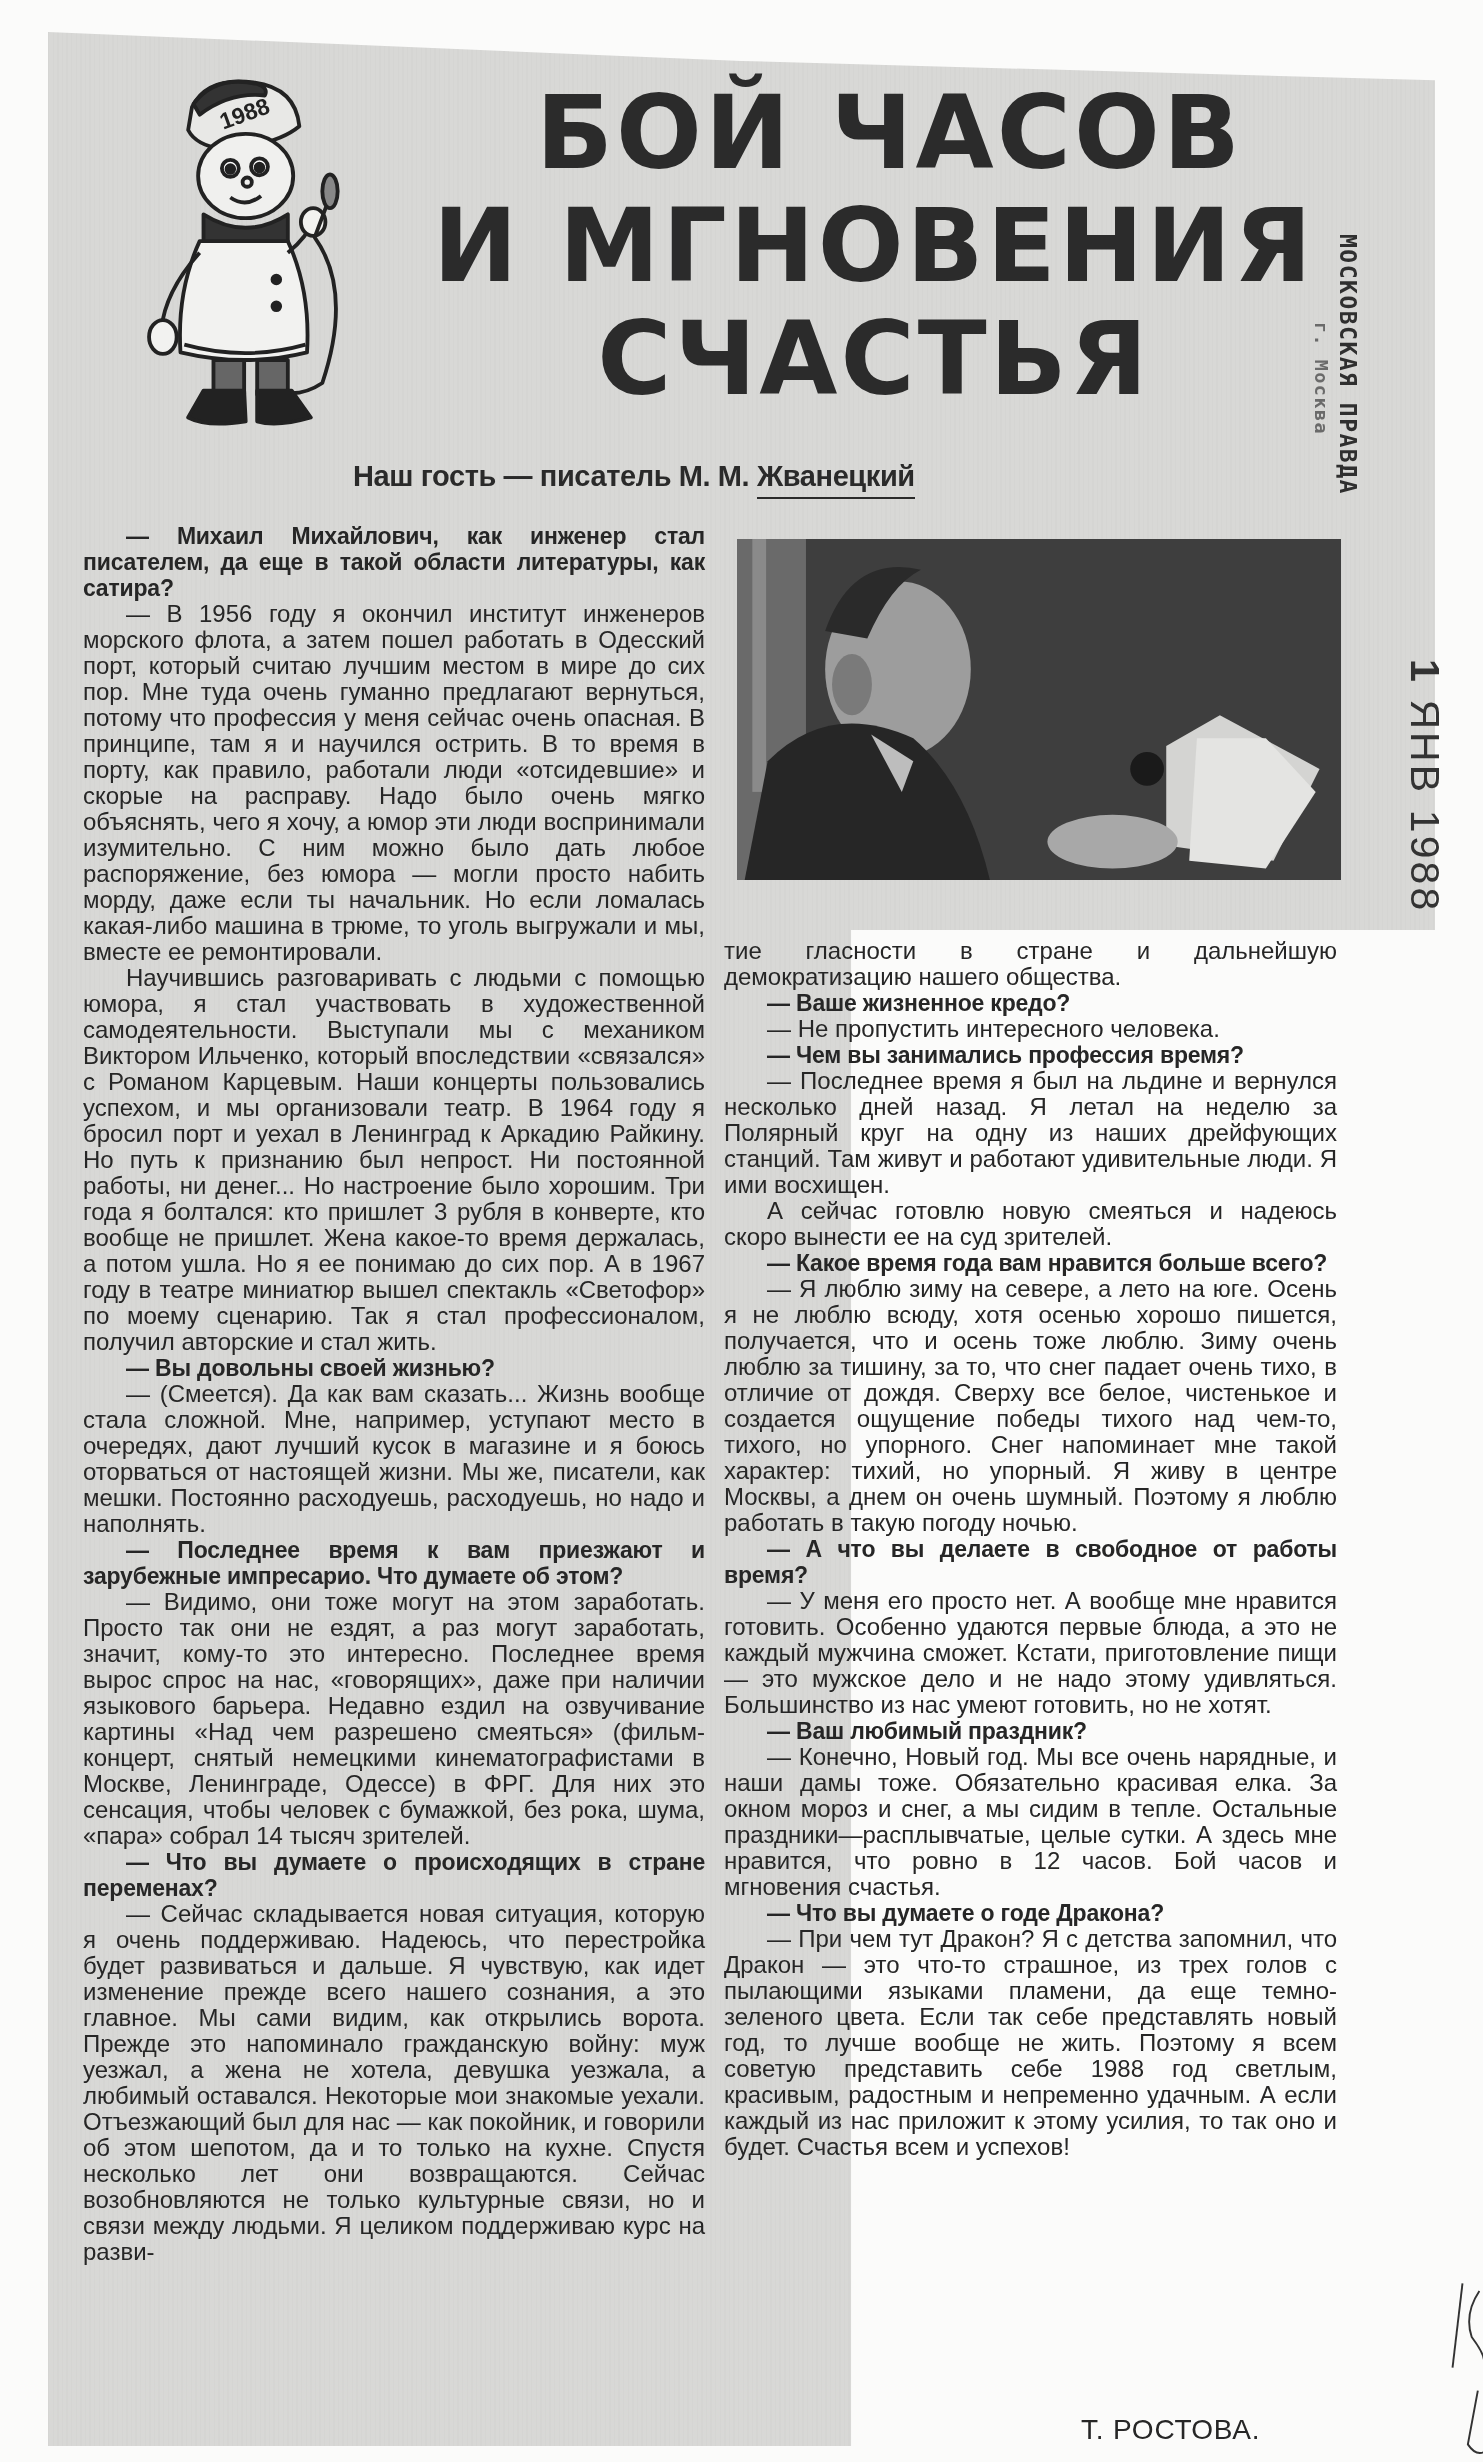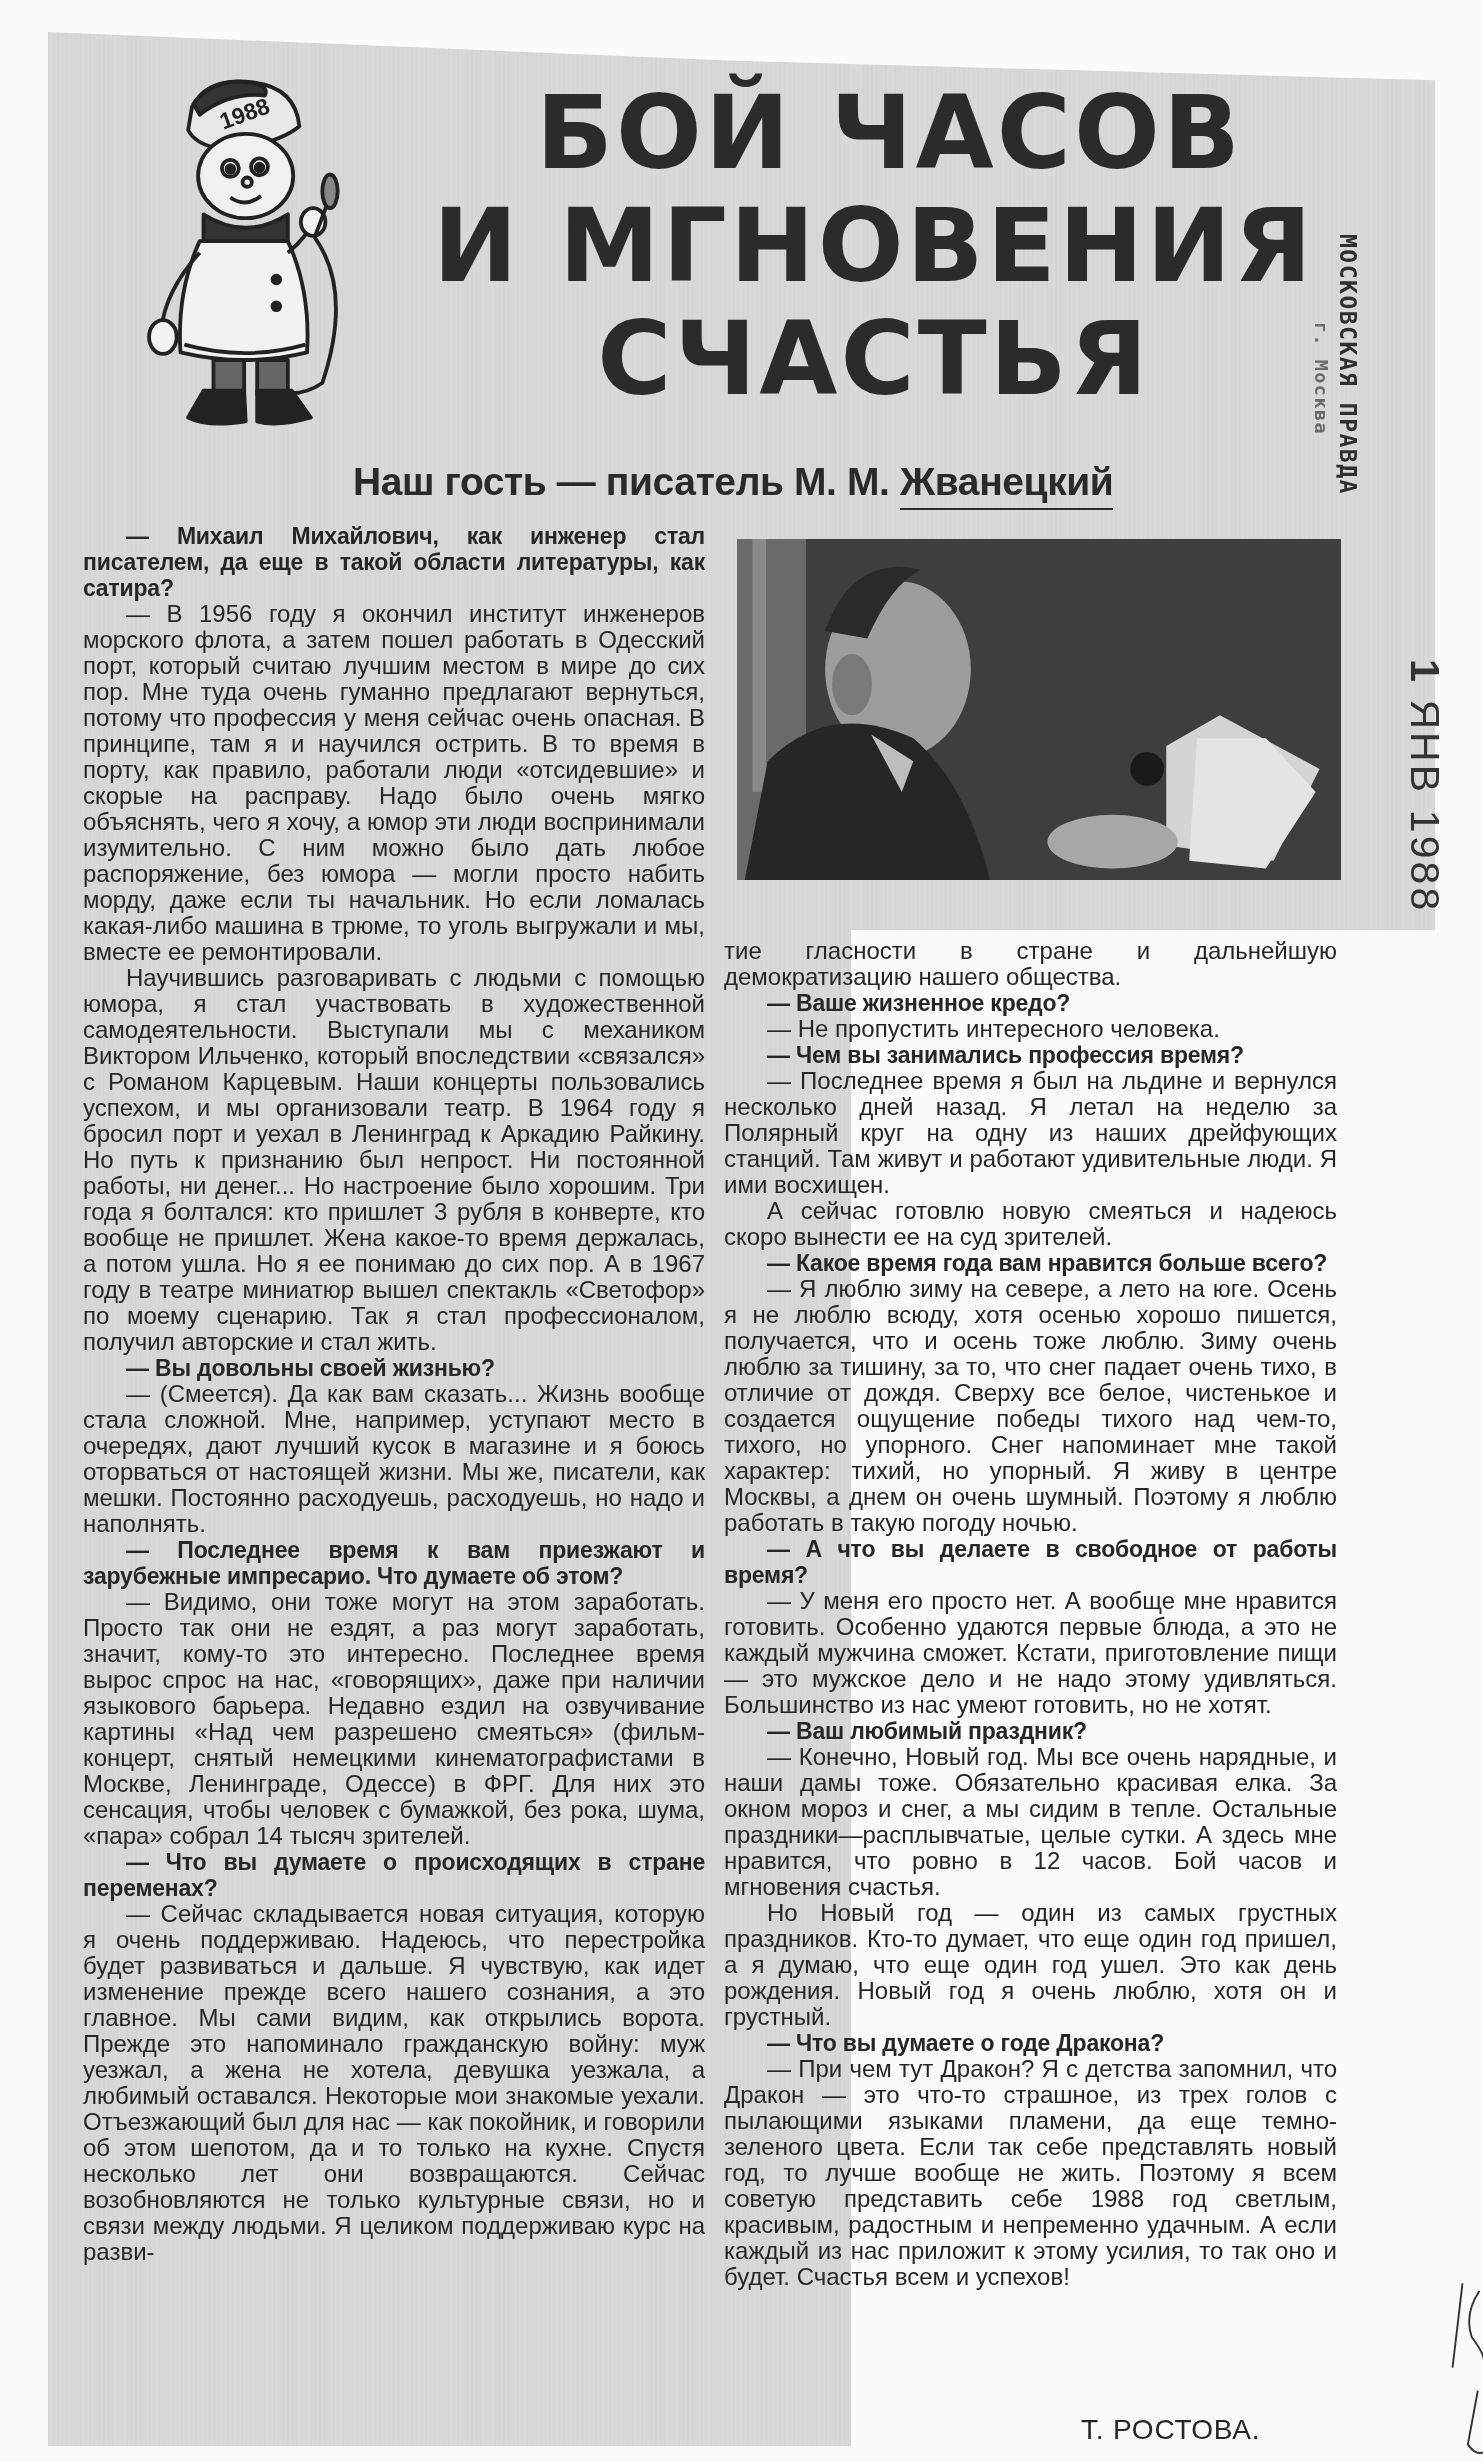--- a/index.html
+++ b/index.html
@@ -19,21 +19,21 @@
     }
     .mascot { position: absolute; left: 123px; top: 61px; width: 253px; height: 368px; }
     .headline {
       position: absolute; left: 414px; top: 77px; width: 920px; text-align: center;
       font-weight: bold; font-size: 101px; line-height: 113px; color: #2b2b2b;
       letter-spacing: 3.1px; font-family: "DejaVu Sans", sans-serif;
     }
     .headline div { white-space: nowrap; }
     .hl1 { padding-left: 31px; }
     .subtitle {
-      position: absolute; left: 353px; top: 460px; font-weight: bold; font-size: 39px;
+      position: absolute; left: 353px; top: 460px; font-weight: bold; font-size: 29px;
       color: #2a2a2a; letter-spacing: -0.4px;
     }
     .subtitle .u { border-bottom: 2.3px solid #2a2a2a; padding-bottom: 4.6px; }
     .stamp {
       position: absolute; writing-mode: vertical-rl; font-weight: bold; color: #2f2f2f;
       font-family: "DejaVu Sans Mono", monospace;
     }
     .stamp-paper { left: 1335px; top: 234px; font-size: 23px; letter-spacing: 1.5px; }
     .stamp-city { left: 1311px; top: 322px; font-size: 18.4px; color: #6a6a6a; letter-spacing: 1.5px; }
     .stamp-date { left: 1401px; top: 659px; font-size: 41px; font-weight: normal; letter-spacing: 3.1px; color: #333; font-family: "Liberation Sans", sans-serif; }
@@ -159,21 +159,20 @@
   <p>— Не пропустить интересного человека.</p>
   <p class="q">— Чем вы занимались профессия время?</p>
   <p>— Последнее время я был на льдине и вернулся несколько дней назад. Я летал на неделю за Полярный круг на одну из наших дрейфующих станций. Там живут и работают удивительные люди. Я ими восхищен.</p>
   <p>А сейчас готовлю новую смеяться и надеюсь скоро вынести ее на суд зрителей.</p>
   <p class="q">— Какое время года вам нравится больше всего?</p>
   <p>— Я люблю зиму на севере, а лето на юге. Осень я не люблю всюду, хотя осенью хорошо пишется, получается, что и осень тоже люблю. Зиму очень люблю за тишину, за то, что снег падает очень тихо, в отличие от дождя. Сверху все белое, чистенькое и создается ощущение победы тихого над чем-то, тихого, но упорного. Снег напоминает мне такой характер: тихий, но упорный. Я живу в центре Москвы, а днем он очень шумный. Поэтому я люблю работать в такую погоду ночью.</p>
   <p class="q">— А что вы делаете в свободное от работы время?</p>
   <p>— У меня его просто нет. А вообще мне нравится готовить. Особенно удаются первые блюда, а это не каждый мужчина сможет. Кстати, приготовление пищи — это мужское дело и не надо этому удивляться. Большинство из нас умеют готовить, но не хотят.</p>
   <p class="q">— Ваш любимый праздник?</p>
   <p>— Конечно, Новый год. Мы все очень нарядные, и наши дамы тоже. Обязательно красивая елка. За окном мороз и снег, а мы сидим в тепле. Остальные праздники—расплывчатые, целые сутки. А здесь мне нравится, что ровно в 12 часов. Бой часов и мгновения счастья.</p>
-  <p>Но Новый год — один из самых грустных праздников. Кто-то думает, что еще один год пришел, а я думаю, что еще один год ушел. Это как день рождения. Новый год я очень люблю, хотя он и грустный.</p>
   <p class="q">— Что вы думаете о годе Дракона?</p>
   <p>— При чем тут Дракон? Я с детства запомнил, что Дракон — это что-то страшное, из трех голов с пылающими языками пламени, да еще темно-зеленого цвета. Если так себе представлять новый год, то лучше вообще не жить. Поэтому я всем советую представить себе 1988 год светлым, красивым, радостным и непременно удачным. А если каждый из нас приложит к этому усилия, то так оно и будет. Счастья всем и успехов!</p>
 </div>
 
 <div class="signature">Т. РОСТОВА.</div>
 
 <svg class="pen" viewBox="0 0 56 253">
   <path d="M28 20 L15 130" stroke="#333" stroke-width="2.5" fill="none"></path>
   <path d="M50 30 Q30 60 40 90 Q55 110 56 120" stroke="#333" stroke-width="2.5" fill="none"></path>
   <path d="M48 160 L35 230 Q45 245 56 240" stroke="#333" stroke-width="2.5" fill="none"></path>

